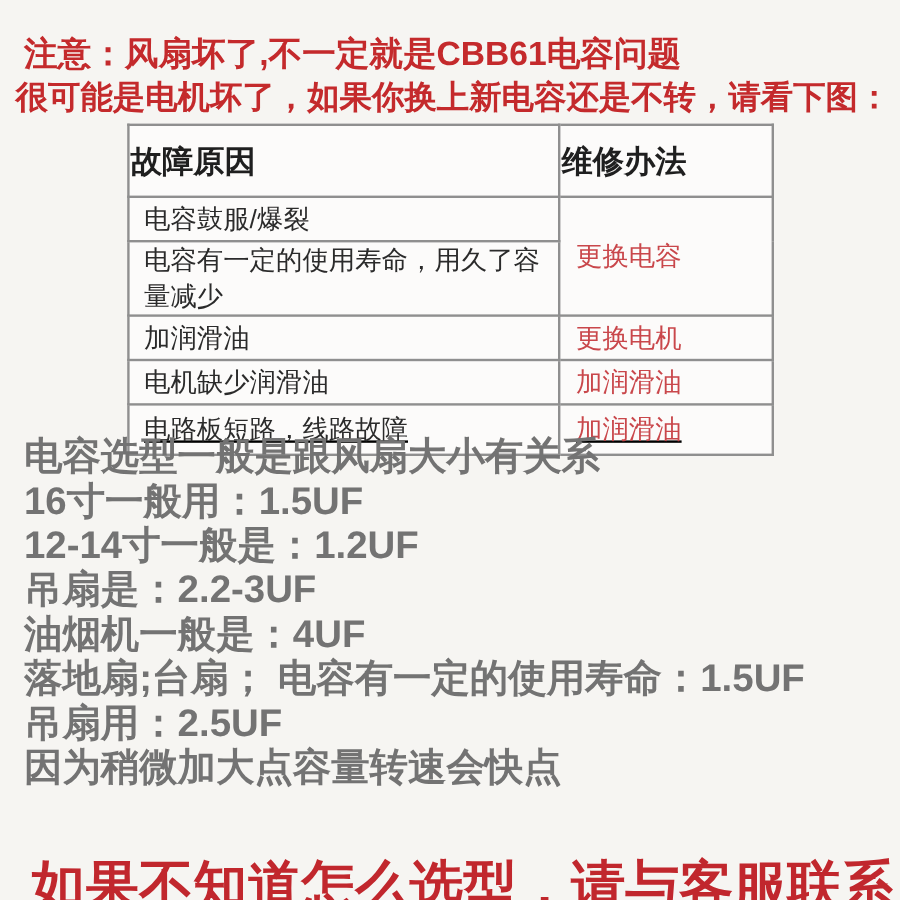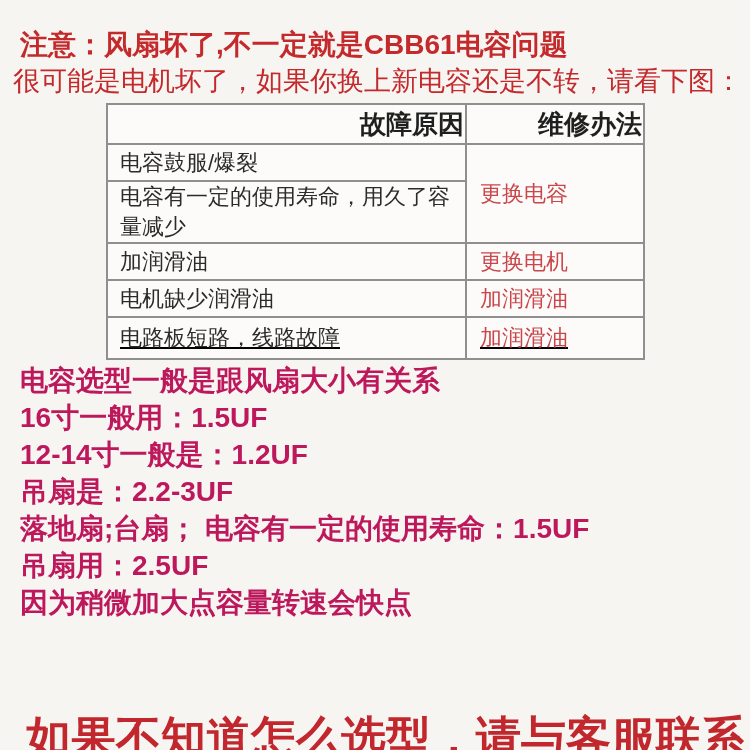--- a/index.html
+++ b/index.html
@@ -26,21 +26,21 @@
     font-weight: 800;
     color: #c42a2c;
     white-space: nowrap;
     letter-spacing: 0px;
   }
   .title-line2 {
     position: absolute;
     left: 13px;
     top: 63px;
     font-size: 27px;
-    font-weight: 400;
+    font-weight: 700;
     color: #c42a2c;
     white-space: nowrap;
   }
   
   .fault-table {
     position: absolute;
     left: 106px;
     top: 103px;
     width: 537px;
     border-collapse: collapse;
@@ -48,22 +48,22 @@
     background: #fcfbfa;
   }
   .fault-table th, .fault-table td {
     border: 2px solid #8f8f8f;
     box-sizing: border-box;
   }
   .fault-table th {
     font-size: 26px;
     font-weight: 600;
     color: #1f1f1f;
-    text-align: right;
-    height: 40px;
+    text-align: left;
+    height: 60px;
   }
   .fault-table td {
     font-size: 22px;
     color: #2b2b2b;
     padding: 0 0 0 12px;
     text-align: left;
     vertical-align: middle;
   }
   .fault-table td.fix-cell {
     color: #c9474b;
@@ -77,23 +77,23 @@
   tr.r4 { height: 37px; }
   tr.r5 { height: 42px; text-decoration: underline; }
   
   .notes {
     position: absolute;
     left: 20px;
     top: 362px;
     line-height: 37px;
   }
   .note-line {
-    font-size: 28px;
+    font-size: 32px;
     font-weight: 700;
-    color: #be185d;
+    color: #737373;
     white-space: nowrap;
     height: 37px;
   }
   
   .footer-contact {
     position: absolute;
     left: 26px;
     top: 712px;
     font-size: 45px;
     font-weight: 800;
@@ -143,20 +143,21 @@
         <td class="fix-cell">加润滑油</td>
       </tr>
     </tbody>
   </table>
 
   <div class="notes">
     <div class="note-line">电容选型一般是跟风扇大小有关系</div>
     <div class="note-line">16寸一般用：1.5UF</div>
     <div class="note-line">12-14寸一般是：1.2UF</div>
     <div class="note-line">吊扇是：2.2-3UF</div>
+    <div class="note-line">油烟机一般是：4UF</div>
     <div class="note-line">落地扇;台扇； 电容有一定的使用寿命：1.5UF</div>
     <div class="note-line">吊扇用：2.5UF</div>
     <div class="note-line">因为稍微加大点容量转速会快点</div>
   </div>
 
   <div class="footer-contact">如果不知道怎么选型，请与客服联系</div>
 
 </div>
 
 </body></html>

